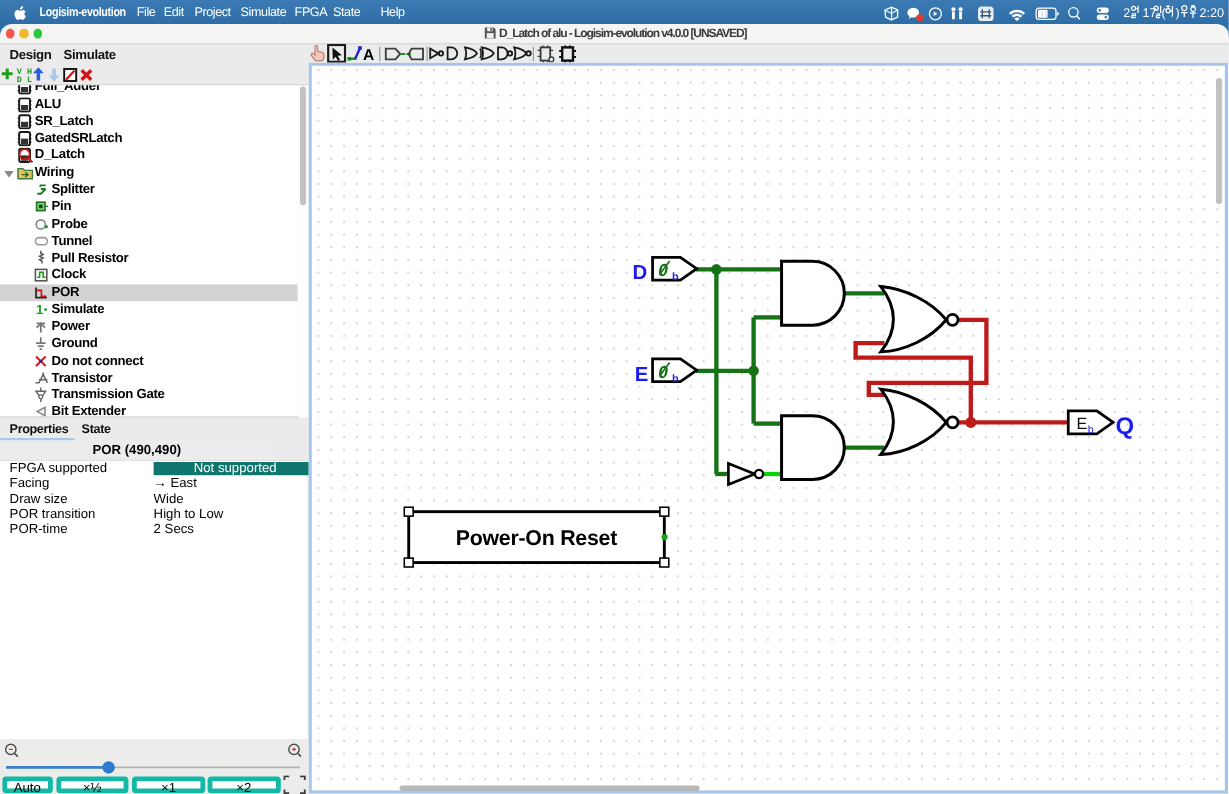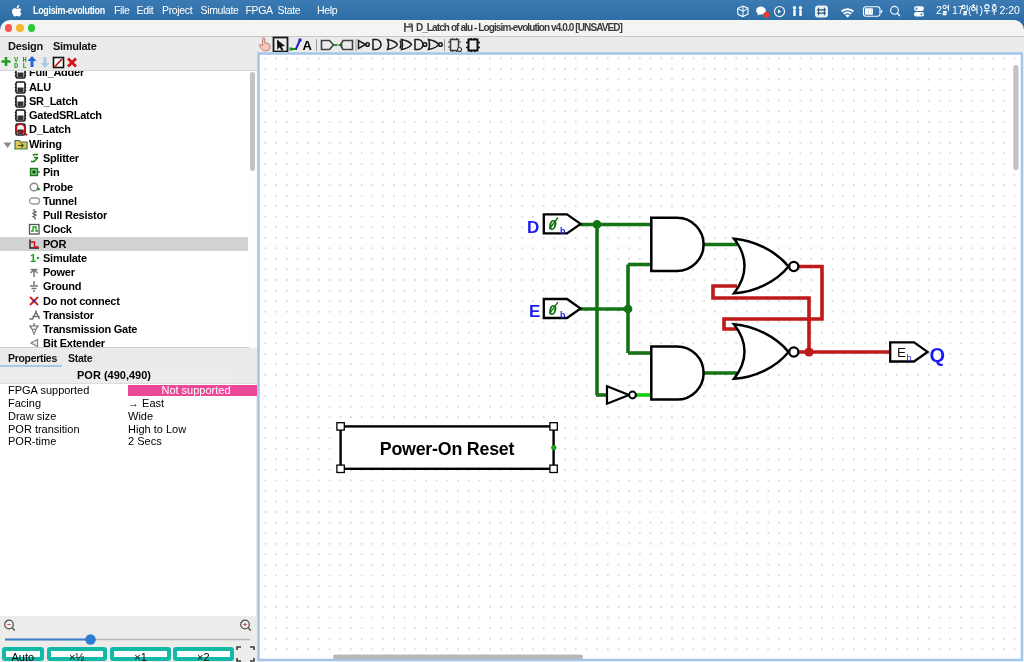--- a/index.html
+++ b/index.html
@@ -17,21 +17,21 @@
 #tree{position:absolute;left:0;top:17.5px;width:248.5px;height:278px;background:#fff;border-top:1px solid #d5d5d5;border-bottom:1px solid #cfcfcf;overflow:hidden}
 .trow{position:absolute;left:0;width:248px;height:14.3px;font-size:11px;letter-spacing:-0.25px;font-weight:bold;color:#000;white-space:nowrap}
 .trow span.lbl{position:absolute;top:1px}
 #treesb{position:absolute;left:248.5px;top:17.5px;width:8px;height:278px;background:#fdfdfd;border-top:1px solid #d5d5d5}
 #treethumb{position:absolute;left:1px;top:1px;width:5.5px;height:99px;background:#c3c3c3;border-radius:3px}
 .ptab{position:absolute;font-size:10.5px;letter-spacing:-0.3px;font-weight:bold;color:#111}
 #attrhead{position:absolute;left:0;top:315px;width:228px;height:16px;background:#ececec;font-size:11px;font-weight:bold;text-align:center;line-height:16.5px}
 #attrtable{position:absolute;left:0;top:331px;width:256px;height:233px;background:#fff;border-top:1px solid #dcdcdc}
 .arow{position:absolute;left:8px;font-size:11px;color:#000;white-space:nowrap}
 .aval{position:absolute;left:128px;font-size:11px;color:#000;white-space:nowrap}
-#redcell{position:absolute;left:128px;top:0.5px;width:136px;height:11.8px;background:#ec4899;color:#fff;font-size:11px;text-align:center;line-height:11.5px}
+#redcell{position:absolute;left:128px;top:0.5px;width:136px;height:11.8px;background:#0f766e;color:#fff;font-size:11px;text-align:center;line-height:11.5px}
 #zoomarea{position:absolute;left:0;top:564px;width:257px;height:46px;background:#ececeb}
 #zoomlabel{position:absolute;left:0;top:3px;width:295px;text-align:right;font-size:14px;color:#111}
 .zbtn{position:absolute;top:594.5px;height:14px;background:#fff;border:4px solid #14b8a6;border-radius:3px;font-size:11px;text-align:center;line-height:13px;color:#000}
 </style>
 </head>
 <body>
 <div class="abs" id="menubar">
   <svg class="abs" style="left:10px;top:4px" width="13" height="13" viewBox="0 0 13 13">
       <path d="M9.2 1.1c-.7.05-1.55.5-2.0 1.05-.4.5-.75 1.25-.62 1.97.77.06 1.57-.4 2.03-.95.45-.55.76-1.27.59-2.07zM9.5 4.3c-1.12 0-1.6.69-2.38.69-.8 0-1.52-.65-2.48-.65-1.26 0-2.6 1.05-2.6 3.03 0 2.47 1.8 5.23 2.86 5.23.64.01 1.1-.58 2.06-.58.97 0 1.35.58 2.06.58 1.07 0 2.07-2.1 2.45-3.25-1.47-.55-1.7-2.6-.17-3.43-.47-.8-1.3-1.62-1.8-1.62z" fill="#fff"></path>
     </svg>

